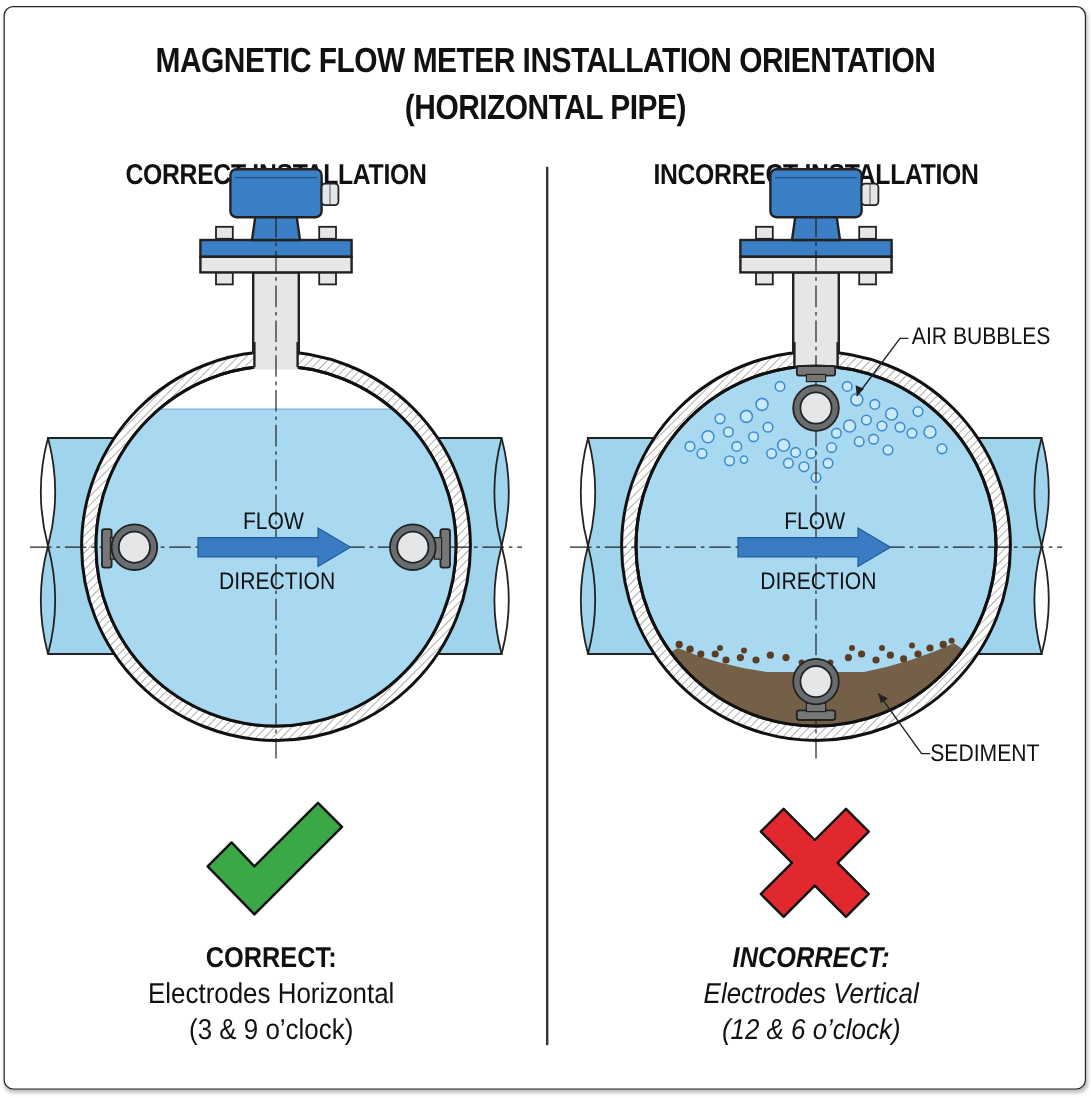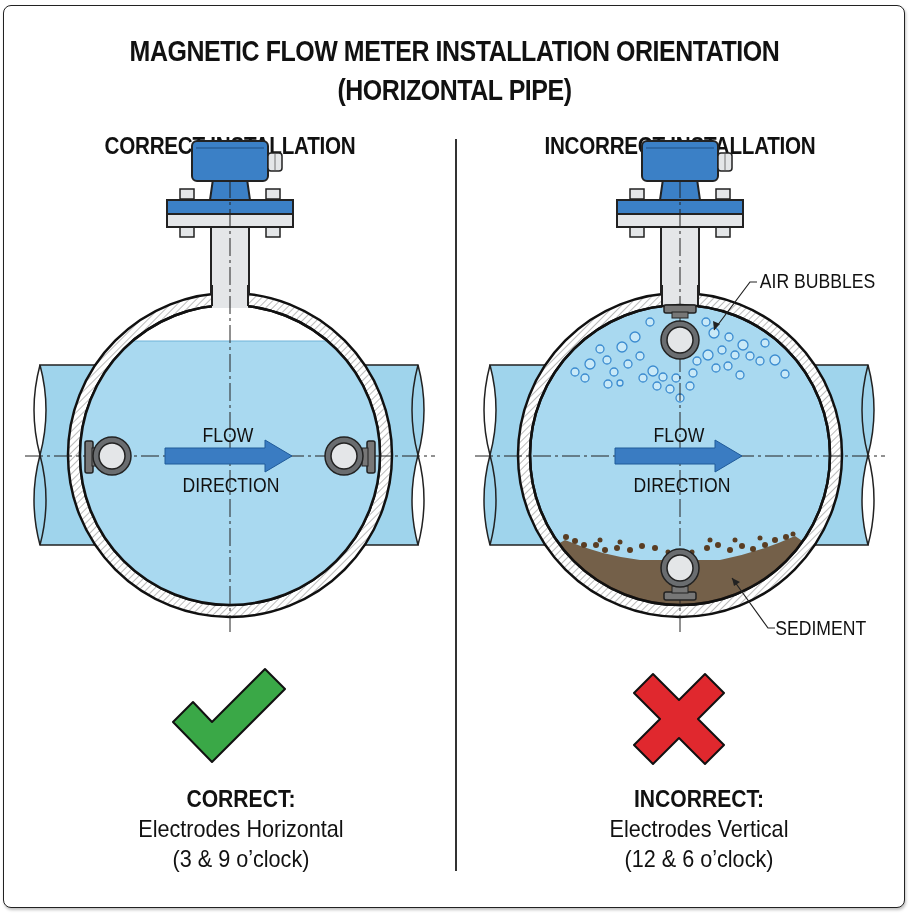--- a/index.html
+++ b/index.html
@@ -10,22 +10,22 @@
   .title.l2 { top: 72px; }
   .sub { position: absolute; top: 132px; font-weight: bold; font-size: 24px; color: #111; transform: scaleX(0.86); letter-spacing: -0.3px; white-space: nowrap; }
   .sub.left { left: 60px; width: 340px; text-align: center; }
   .sub.right { left: 500px; width: 360px; text-align: center; }
   .divider { position: absolute; left: 455px; top: 139px; width: 1.5px; height: 732px; background: #333; }
   svg.diagram { position: absolute; left: 0; top: 0; }
   .lbl { position: absolute; font-size: 20px; color: #111; transform: scaleX(0.88); white-space: nowrap; }
   .verdict { position: absolute; text-align: center; width: 380px; color: #111; }
   .verdict .head { font-weight: bold; font-size: 24px; transform: scaleX(0.88); display: block; line-height: 30px; }
   .verdict .line { font-size: 24px; transform: scaleX(0.9); display: block; line-height: 30px; }
-  .verdict.left { left: 51px; top: 784px; }
-  .verdict.right { left: 509px; top: 784px; }
+  .verdict.left { left: 36px; top: 784px; }
+  .verdict.right { left: 486px; top: 784px; font-style: italic; }
 </style>
 </head>
 <body>
 
 <div class="frame"></div>
 
 <div class="title l1">MAGNETIC FLOW METER INSTALLATION ORIENTATION</div>
 <div class="title l2">(HORIZONTAL PIPE)</div>
 
 <div class="sub left">CORRECT INSTALLATION</div>

